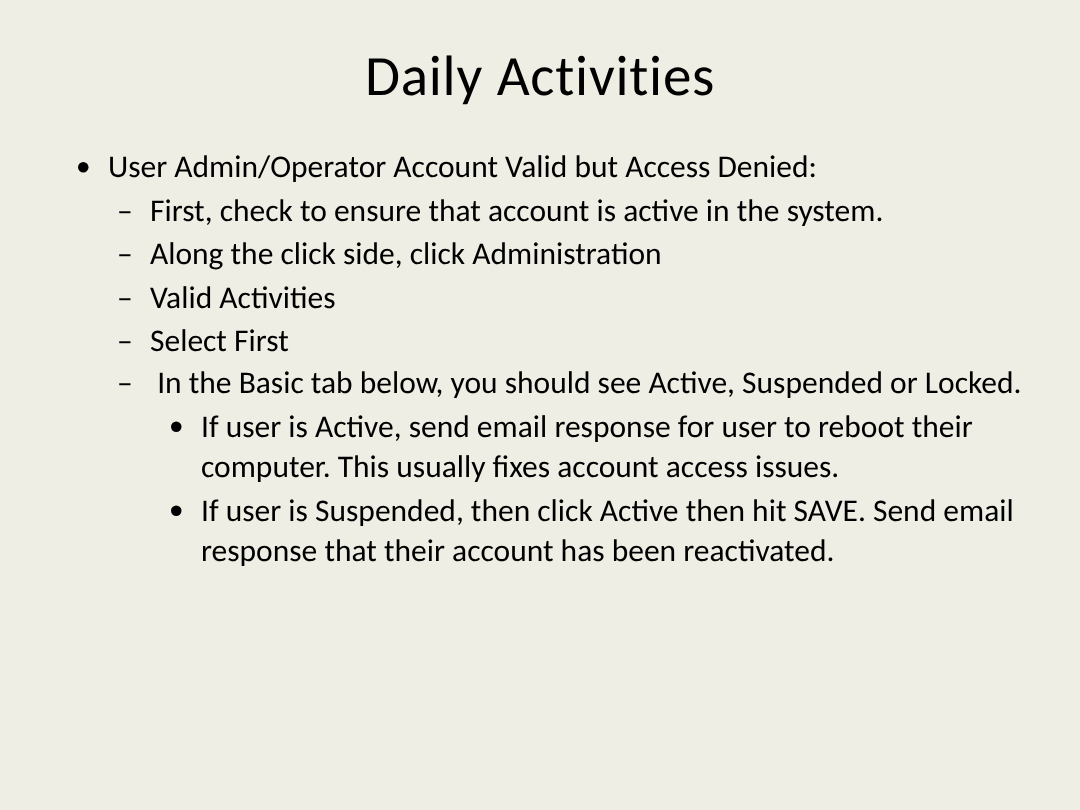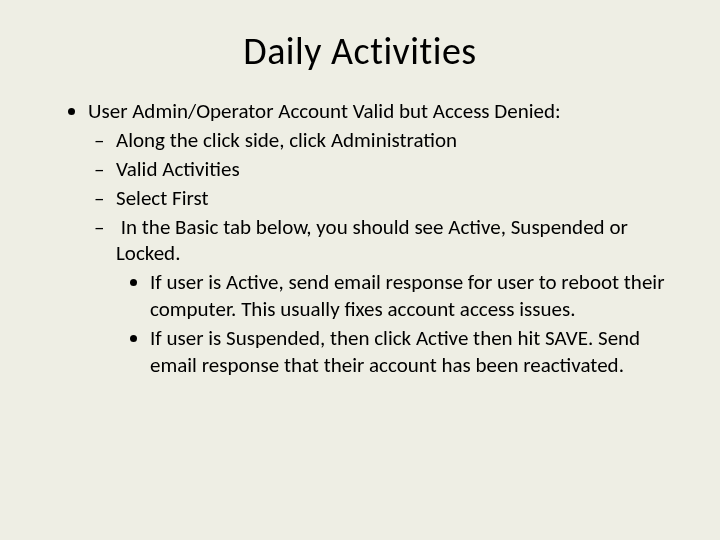--- a/index.html
+++ b/index.html
@@ -19,21 +19,21 @@
   }
   .title {
     text-align: center;
     font-size: 38px;
     font-weight: 400;
     margin: 8px 0 24px 0;
     letter-spacing: 0.5px;
   }
   ul.level1 {
     list-style: disc;
-    margin: 16px;
+    margin: 0;
     padding-left: 42px;
     font-size: 21px;
     line-height: 1.28;
   }
   ul.level2 {
     list-style: none;
     margin: 2px 0 0 0;
     padding-left: 28px;
   }
   ul.level2 > li::before {
@@ -60,20 +60,21 @@
 </head>
 <body>
 
 <div class="slide">
   <h1 class="title">Daily Activities</h1>
 
   <ul class="level1">
     <li>
       <span>User Admin/Operator Account Valid but Access Denied:</span>
       <ul class="level2">
+        <li><span>First, check to ensure that account is active in the system.</span></li>
         <li><span>Along the click side, click </span><span class="bold">Administration</span></li>
         <li><span>Valid </span><span class="bold">Activities</span></li>
         <li><span>Select First</span></li>
         <li>
           <span>In the Basic tab below, you should see Active, Suspended or Locked.</span>
           <ul class="level3">
             <li><span>If user is Active, send email response for user to reboot their computer.  This usually fixes account access issues.</span></li>
             <li><span>If user is Suspended, then click Active then hit SAVE.  Send email response that their account has been reactivated.</span></li>
           </ul>
         </li>

